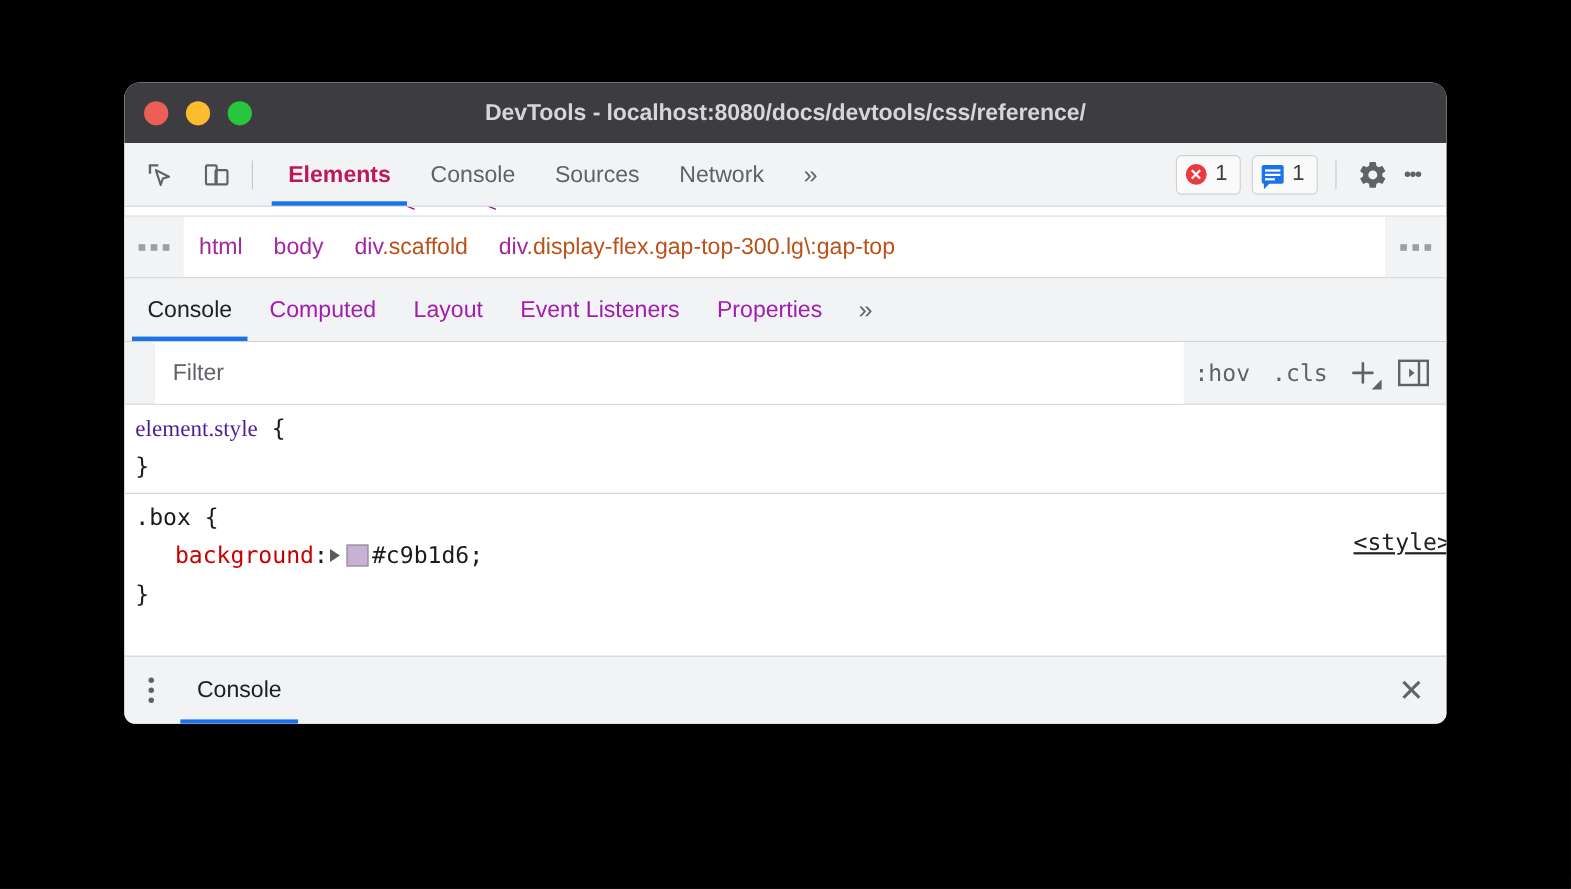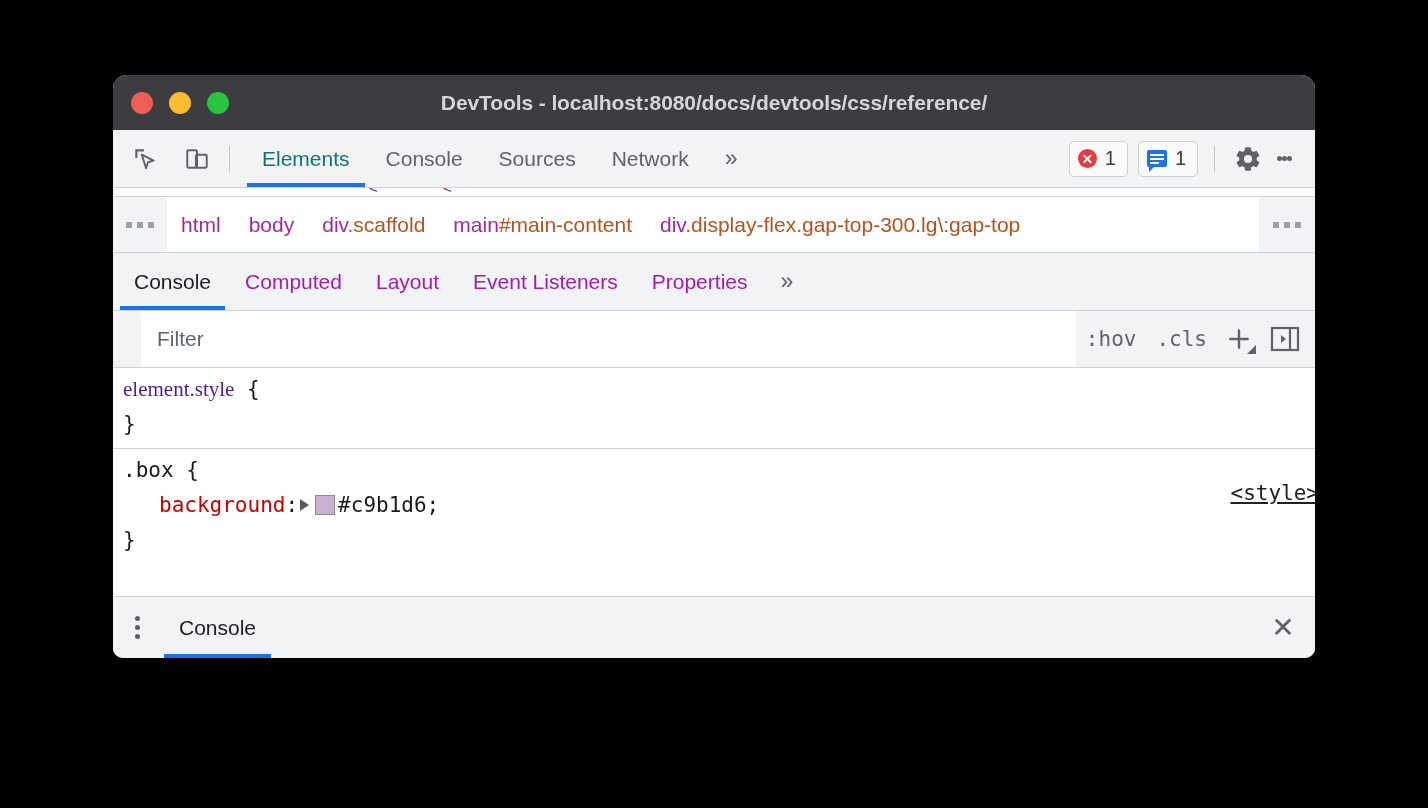--- a/index.html
+++ b/index.html
@@ -99,21 +99,22 @@
   .tab {
     display: flex;
     align-items: center;
     padding: 0 18px;
     font-size: 21px;
     color: #5f6368;
     position: relative;
     white-space: nowrap;
   }
   .tab.active {
-    color: #0f766e;
+    color: #be185d;
+    font-weight: bold;
   }
   .tab.active::after {
     content: "";
     position: absolute;
     left: 3px; right: 3px; bottom: 0;
     height: 4px;
     background: #1a73e8;
   }
   .tab-more {
     display: flex;
@@ -527,21 +528,20 @@
 
     <div class="crumbs">
       <div class="crumb-ellipsis">
         <span class="d"></span>
           <span class="d"></span>
           <span class="d"></span>
       </div>
       <div class="crumb"><span class="tagname">html</span><span class="suffix"></span></div>
       <div class="crumb"><span class="tagname">body</span><span class="suffix"></span></div>
       <div class="crumb"><span class="tagname">div</span><span class="suffix">.scaffold</span></div>
-      <div class="crumb"><span class="tagname">main</span><span class="suffix">#main-content</span></div>
       <div class="crumb"><span class="tagname">div</span><span class="suffix">.display-flex.gap-top-300.lg\:gap-top</span></div>
       <div class="crumb-right-ellipsis">
         <span class="d"></span>
           <span class="d"></span>
           <span class="d"></span>
       </div>
     </div>
 
     <div class="panetabs">
       <div class="ptab active">

